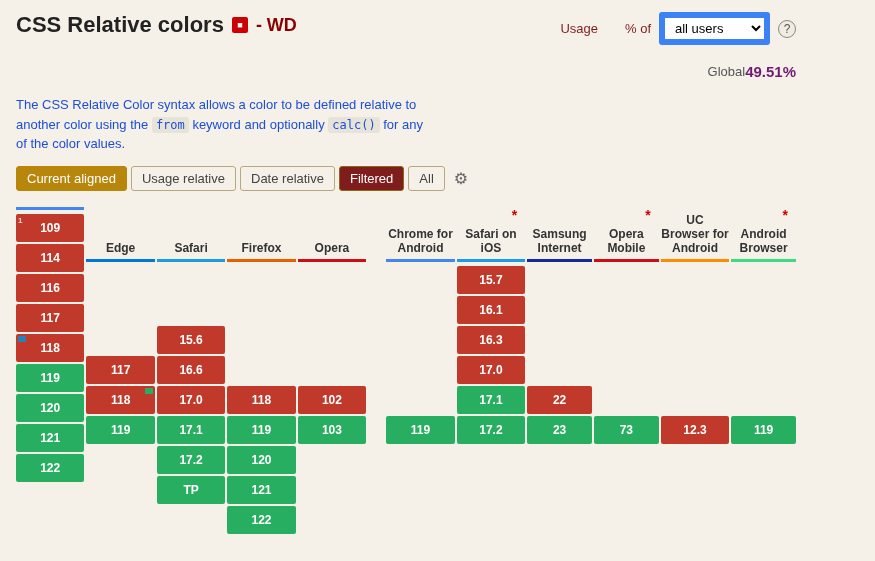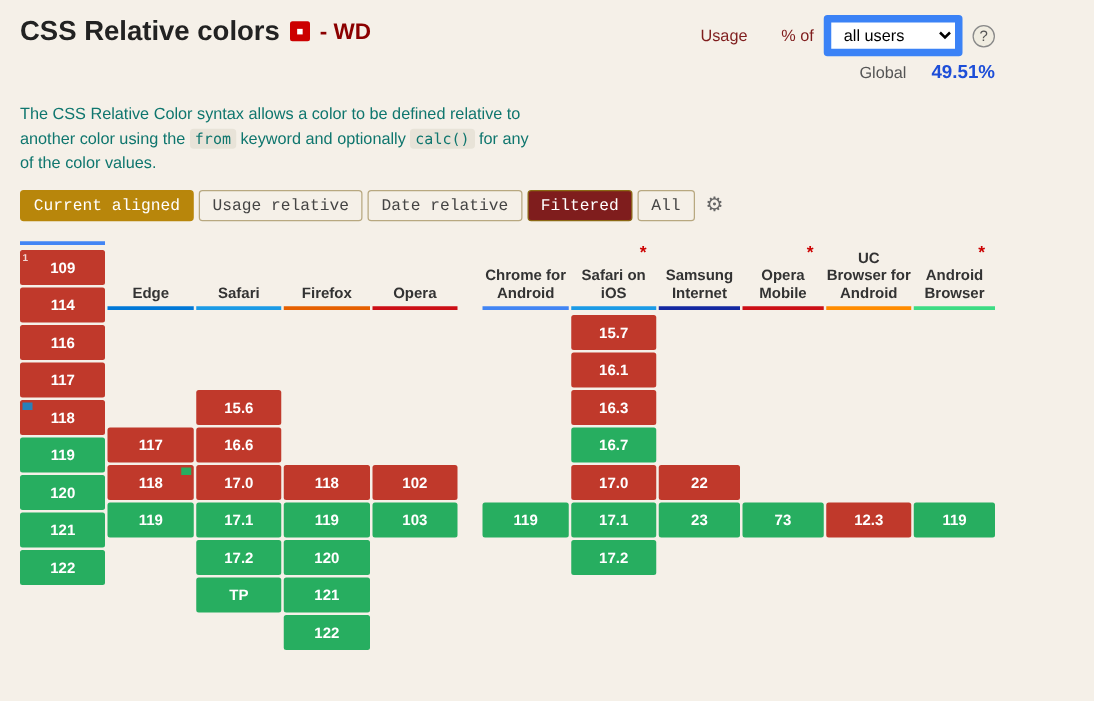--- a/index.html
+++ b/index.html
@@ -41,21 +41,21 @@
       height: 16px;
       background: #c00;
       color: white;
       font-size: 9px;
       text-align: center;
       line-height: 16px;
       border-radius: 2px;
     }
     .description {
       font-size: 13px;
-      color: #0f766e;
+      color: #1d4ed8;
       max-width: 420px;
       margin-bottom: 12px;
       line-height: 1.5;
       margin-top: 15px;
     }
     .description code {
       background: #e8e3d8;
       padding: 1px 4px;
       border-radius: 3px;
       font-family: monospace;
@@ -91,39 +91,38 @@
       font-size: 12px;
       cursor: pointer;
       display: flex;
       align-items: center;
       justify-content: center;
       color: #555;
     }
     .global-row {
       display: flex;
       align-items: center;
-      gap: 20px;
+      margin-top: 14px;
     }
     .global-label { color: #555; font-size: 13px; }
-    .global-value { color: #1d4ed8; font-size: 15px; font-weight: bold; }
+    .global-value { color: #701a75; font-size: 15px; font-weight: bold; }
     .filter-tabs {
       display: flex;
       align-items: center;
       gap: 4px;
       margin-bottom: 16px;
     }
     .tab-btn {
       padding: 4px 10px;
       border: 1px solid #b8a880;
       background: #f5f0e8;
       border-radius: 3px;
       cursor: pointer;
       font-size: 13px;
       color: #444;
-      font-family: Liberation Mono, monospace;
     }
     .tab-btn.active-current {
       background: #b8860b;
       color: white;
       border-color: #b8860b;
     }
     .tab-btn.active-filtered {
       background: #7f1d1d;
       color: white;
       border-color: #8b6914;
@@ -353,21 +352,20 @@
       <div class="cell empty"></div>
       <div class="cell empty"></div>
     </div>
 
     <div class="browser-col">
       <div class="browser-header">Safari on iOS<span class="asterisk">*</span></div>
       <div class="underline-bar" style="background:#1c9be6;"></div>
       <div class="cell red">15.7</div>
       <div class="cell red">16.1</div>
       <div class="cell red">16.3</div>
-      <div class="cell green">16.7</div>
       <div class="cell red">17.0</div>
       <div class="cell green">17.1</div>
       <div class="cell green">17.2</div>
       <div class="cell empty"></div>
       <div class="cell empty"></div>
     </div>
 
     <div class="browser-col narrow">
       <div class="browser-header">Samsung Internet</div>
       <div class="underline-bar" style="background:#1428a0;"></div>

